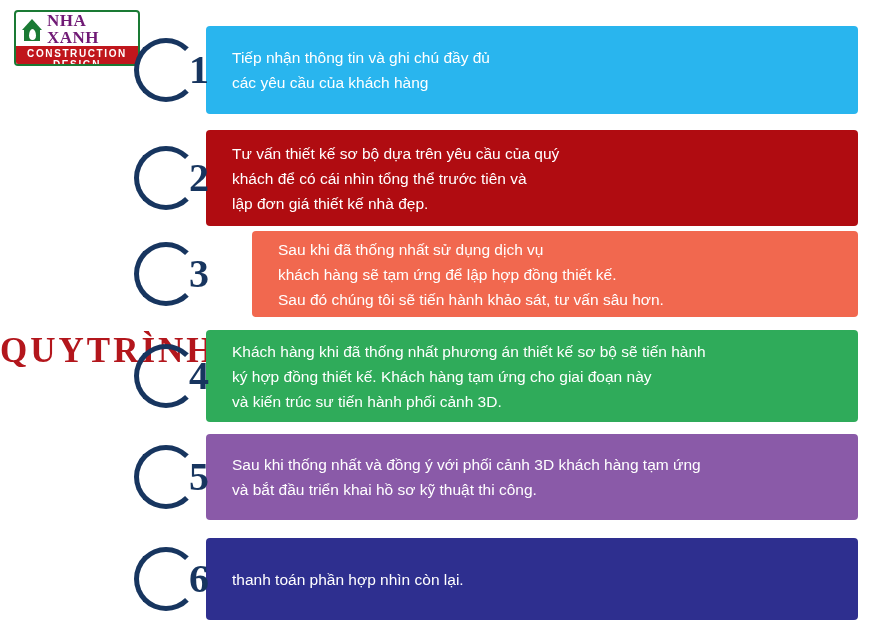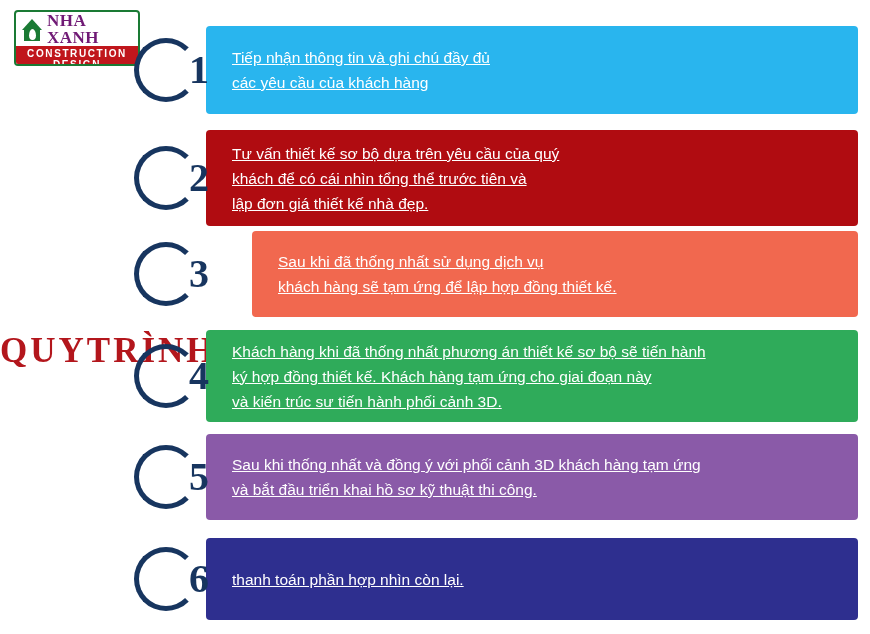--- a/index.html
+++ b/index.html
@@ -165,21 +165,20 @@
     flex-direction: column;
     justify-content: center;
     padding: 8px 16px 8px 26px;
     box-sizing: border-box;
     color: #ffffff;
   }
   .bar .line {
     font-size: 15.5px;
     line-height: 25px;
     white-space: nowrap;
-    text-decoration: underline;
   }
 
   
   #step1 { top: 26px;  height: 88px; }
   #step2 { top: 130px; height: 96px; }
   #step3 { top: 231px; height: 86px; }
   #step4 { top: 330px; height: 92px; }
   #step5 { top: 434px; height: 86px; }
   #step6 { top: 538px; height: 82px; }
 
@@ -235,20 +234,21 @@
   </div>
 
   <div class="step" id="step3">
     <div class="arc">
         <div class="ring" style="border-top-color: rgb(23, 53, 95); border-bottom-color: rgb(23, 53, 95); border-left-color: rgb(23, 53, 95);"></div>
       </div>
     <div class="num" style="color: rgb(23, 53, 95);">3</div>
     <div class="bar" style="background: rgb(241, 104, 79); margin-left: 26px;">
       <div class="line">Sau khi đã thống nhất sử dụng dịch vụ</div>
       <div class="line">khách hàng sẽ tạm ứng để lập hợp đồng thiết kế.</div>
+      <div class="line">Sau đó chúng tôi sẽ tiến hành khảo sát, tư vấn sâu hơn.</div>
     </div>
   </div>
 
   <div class="step" id="step4">
     <div class="arc">
         <div class="ring" style="border-top-color: rgb(23, 53, 95); border-bottom-color: rgb(23, 53, 95); border-left-color: rgb(23, 53, 95);"></div>
       </div>
     <div class="num" style="color: rgb(23, 53, 95);">4</div>
     <div class="bar" style="background: rgb(47, 171, 90);">
       <div class="line">Khách hàng khi đã thống nhất phương án thiết kế sơ bộ sẽ tiến hành</div>

